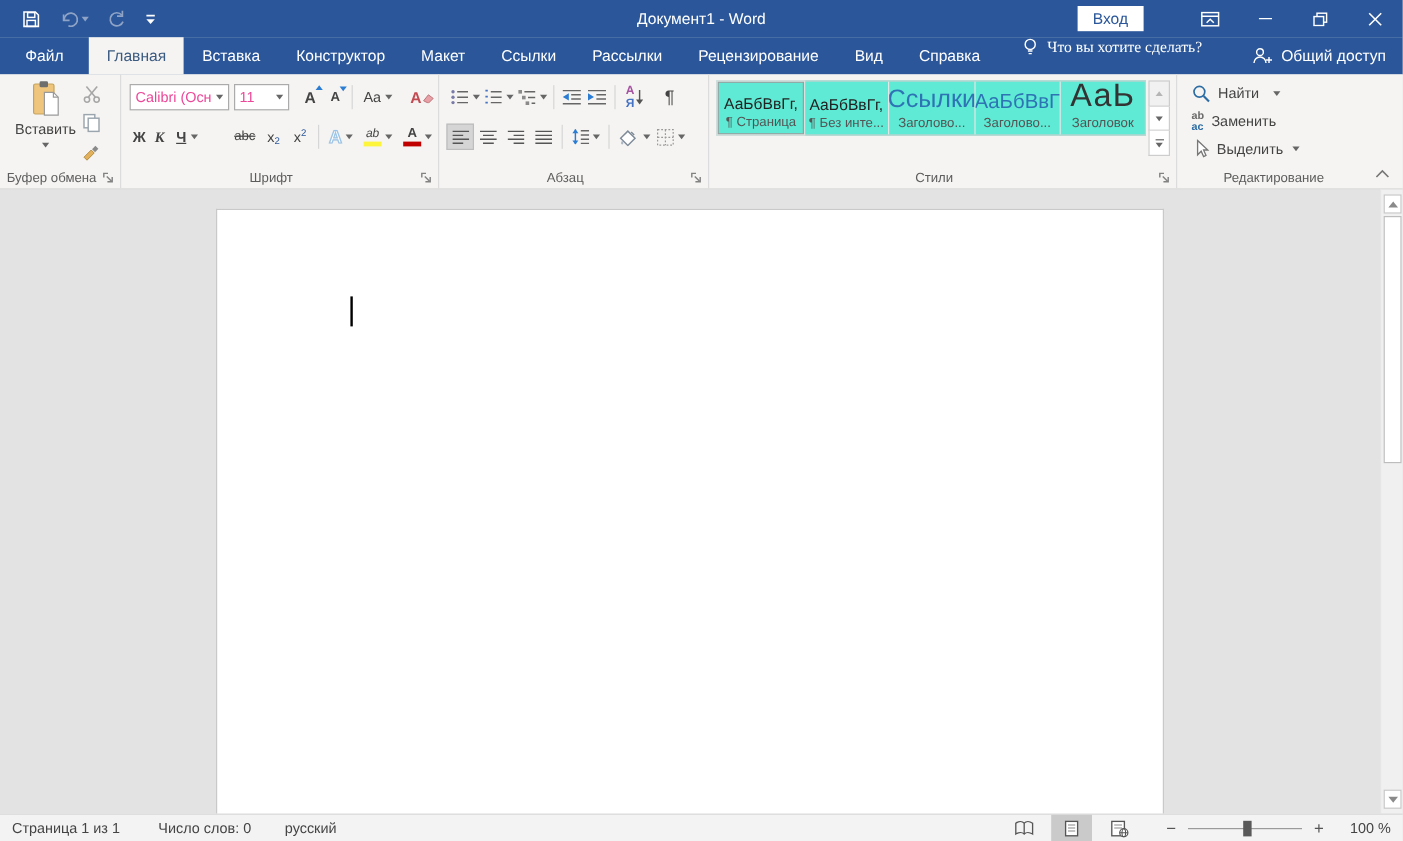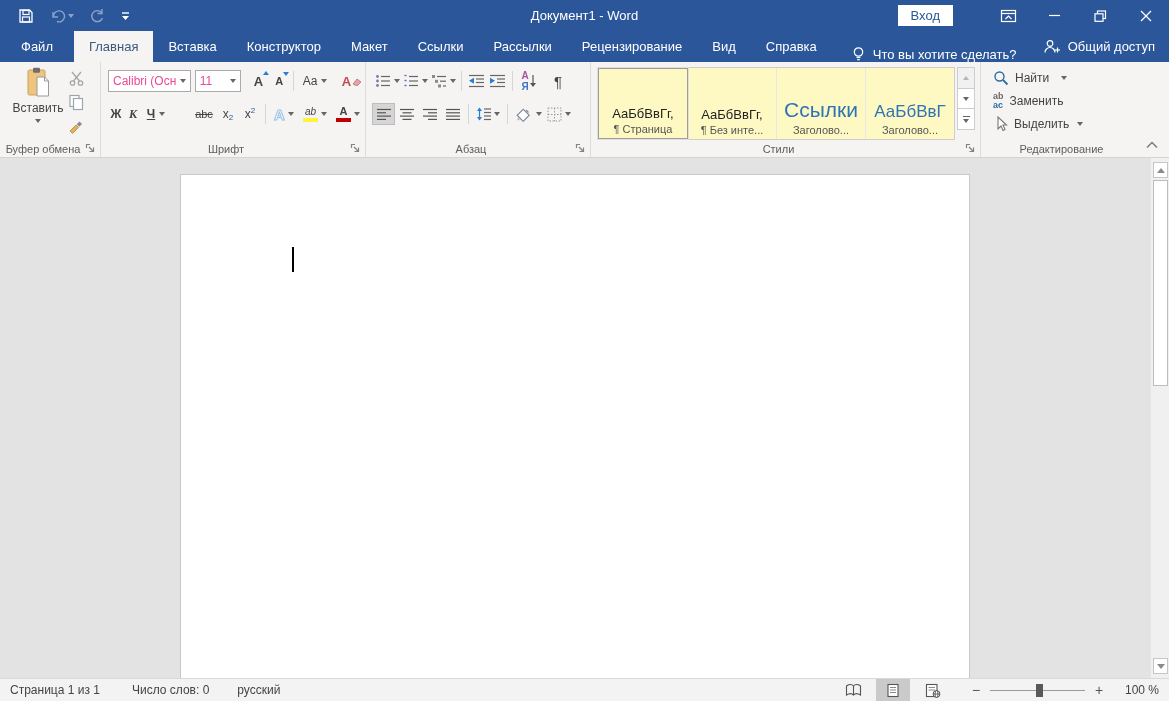--- a/index.html
+++ b/index.html
@@ -13,21 +13,21 @@
   .win-title { position:absolute; left:0; right:0; top:0; height:31px; display:flex; align-items:center; justify-content:center; font-size:13px; color:#fff; pointer-events:none; }
   .tb-right { margin-left:auto; display:flex; align-items:center; height:100%; position:relative; z-index:2; }
   .signin-btn { background:#fff; color:#2b579a; font-size:13px; padding:3px 13px; margin-right:32px; cursor:default; }
   .winctl { width:46px; height:31px; display:flex; align-items:center; justify-content:center; }
 
   
   .tabrow { position:absolute; top:31px; left:0; width:100%; height:31px; background:#2b579a; display:flex; align-items:stretch; color:#fff; font-size:13px; }
   .tab { display:flex; align-items:center; padding:0 15px; white-space:nowrap; }
   .tab.file { padding:0 21px; }
   .tab.active { background:#f5f4f2; color:#3b5a80; }
-  .tellme { display:flex; align-items:flex-end; gap:8px; margin-left:20px; white-space:nowrap; }
+  .tellme { display:flex; align-items:flex-start; gap:8px; margin-left:20px; white-space:nowrap;font-family:Liberation Serif, serif; }
   .share { margin-left:auto; display:flex; align-items:center; gap:7px; padding:0 14px; white-space:nowrap; }
 
   
   .ribbon { position:absolute; top:62px; left:0; width:100%; height:96px; background:#f5f4f2; border-bottom:1px solid #d4d4d4; font-size:12px; color:#444; }
   .rgroup { position:absolute; top:0; height:95px; border-right:1px solid #dcdcdc; }
   .rgroup-label { position:absolute; bottom:2px; left:0; right:14px; text-align:center; font-size:11px; color:#5d5d5d; white-space:nowrap; }
   .launcher { position:absolute; bottom:3px; right:4px; width:11px; height:11px; }
   .rrow { position:absolute; left:0; right:0; display:flex; align-items:center; }
   .row1 { top:7px; height:24px; }
   .row2 { top:40px; height:24px; }
@@ -58,21 +58,21 @@
   .subsup { font-size:12px; }
   .subsup small { font-size:8px; color:#2b579a; }
 
   
   .align-sel { background:#d5d5d5; border:1px solid #bdbdbd; }
   .sortA { color:#a653a1; font-size:10px; font-weight:bold; line-height:1; }
   .sortZ { color:#4472c4; font-size:10px; font-weight:bold; line-height:1; }
   .pilcrow { font-size:15px; color:#444; }
 
   
-  .gallery { position:absolute; left:6px; top:5px; width:358px; height:73px; background:#fef9c3; border:1px solid #cdcdcd; display:flex; }
+  .gallery { position:absolute; left:6px; top:5px; width:358px; height:46px; background:#5eead4; border:1px solid #cdcdcd; display:flex; }
   .gcell { flex:1; display:flex; flex-direction:column; align-items:center; justify-content:flex-end; border-right:1px solid #e7e7e7; padding-bottom:3px; overflow:hidden; }
   .gcell:last-child { border-right:none; }
   .gcell.selected { border:1px solid #9d9d9d; outline:1px solid #dfdfdf; }
   .gprev { white-space:nowrap; color:#222; }
   .gprev.s13 { font-size:13px; }
   .gprev.s21 { font-size:21px; color:#2e74b5; }
   .gprev.s17 { font-size:17px; color:#2e74b5; }
   .gprev.s27 { font-size:27px; color:#333; letter-spacing:1px; }
   .gname { font-size:11px; color:#555; margin-top:2px; white-space:nowrap; }
   .gscroll { position:absolute; left:366px; top:5px; width:18px; height:63px; display:flex; flex-direction:column; }
@@ -479,20 +479,24 @@
         <span class="gname">¶ Без инте...</span>
       </div>
       <div class="gcell">
         <span class="gprev s21">Ссылки</span>
         <span class="gname">Заголово...</span>
       </div>
       <div class="gcell">
         <span class="gprev s17">АаБбВвГ</span>
         <span class="gname">Заголово...</span>
       </div>
+      <div class="gcell">
+        <span class="gprev s27">АаЬ</span>
+        <span class="gname">Заголовок</span>
+      </div>
     </div>
     <div class="gscroll">
       <div class="gsbtn">
           <span class="tri-up-g"></span>
         </div>
       <div class="gsbtn">
           <span class="caret" style="border-top-color:#666;"></span>
         </div>
       <div class="gsbtn" style="flex-direction:column;">
         <span class="more-line"></span>

